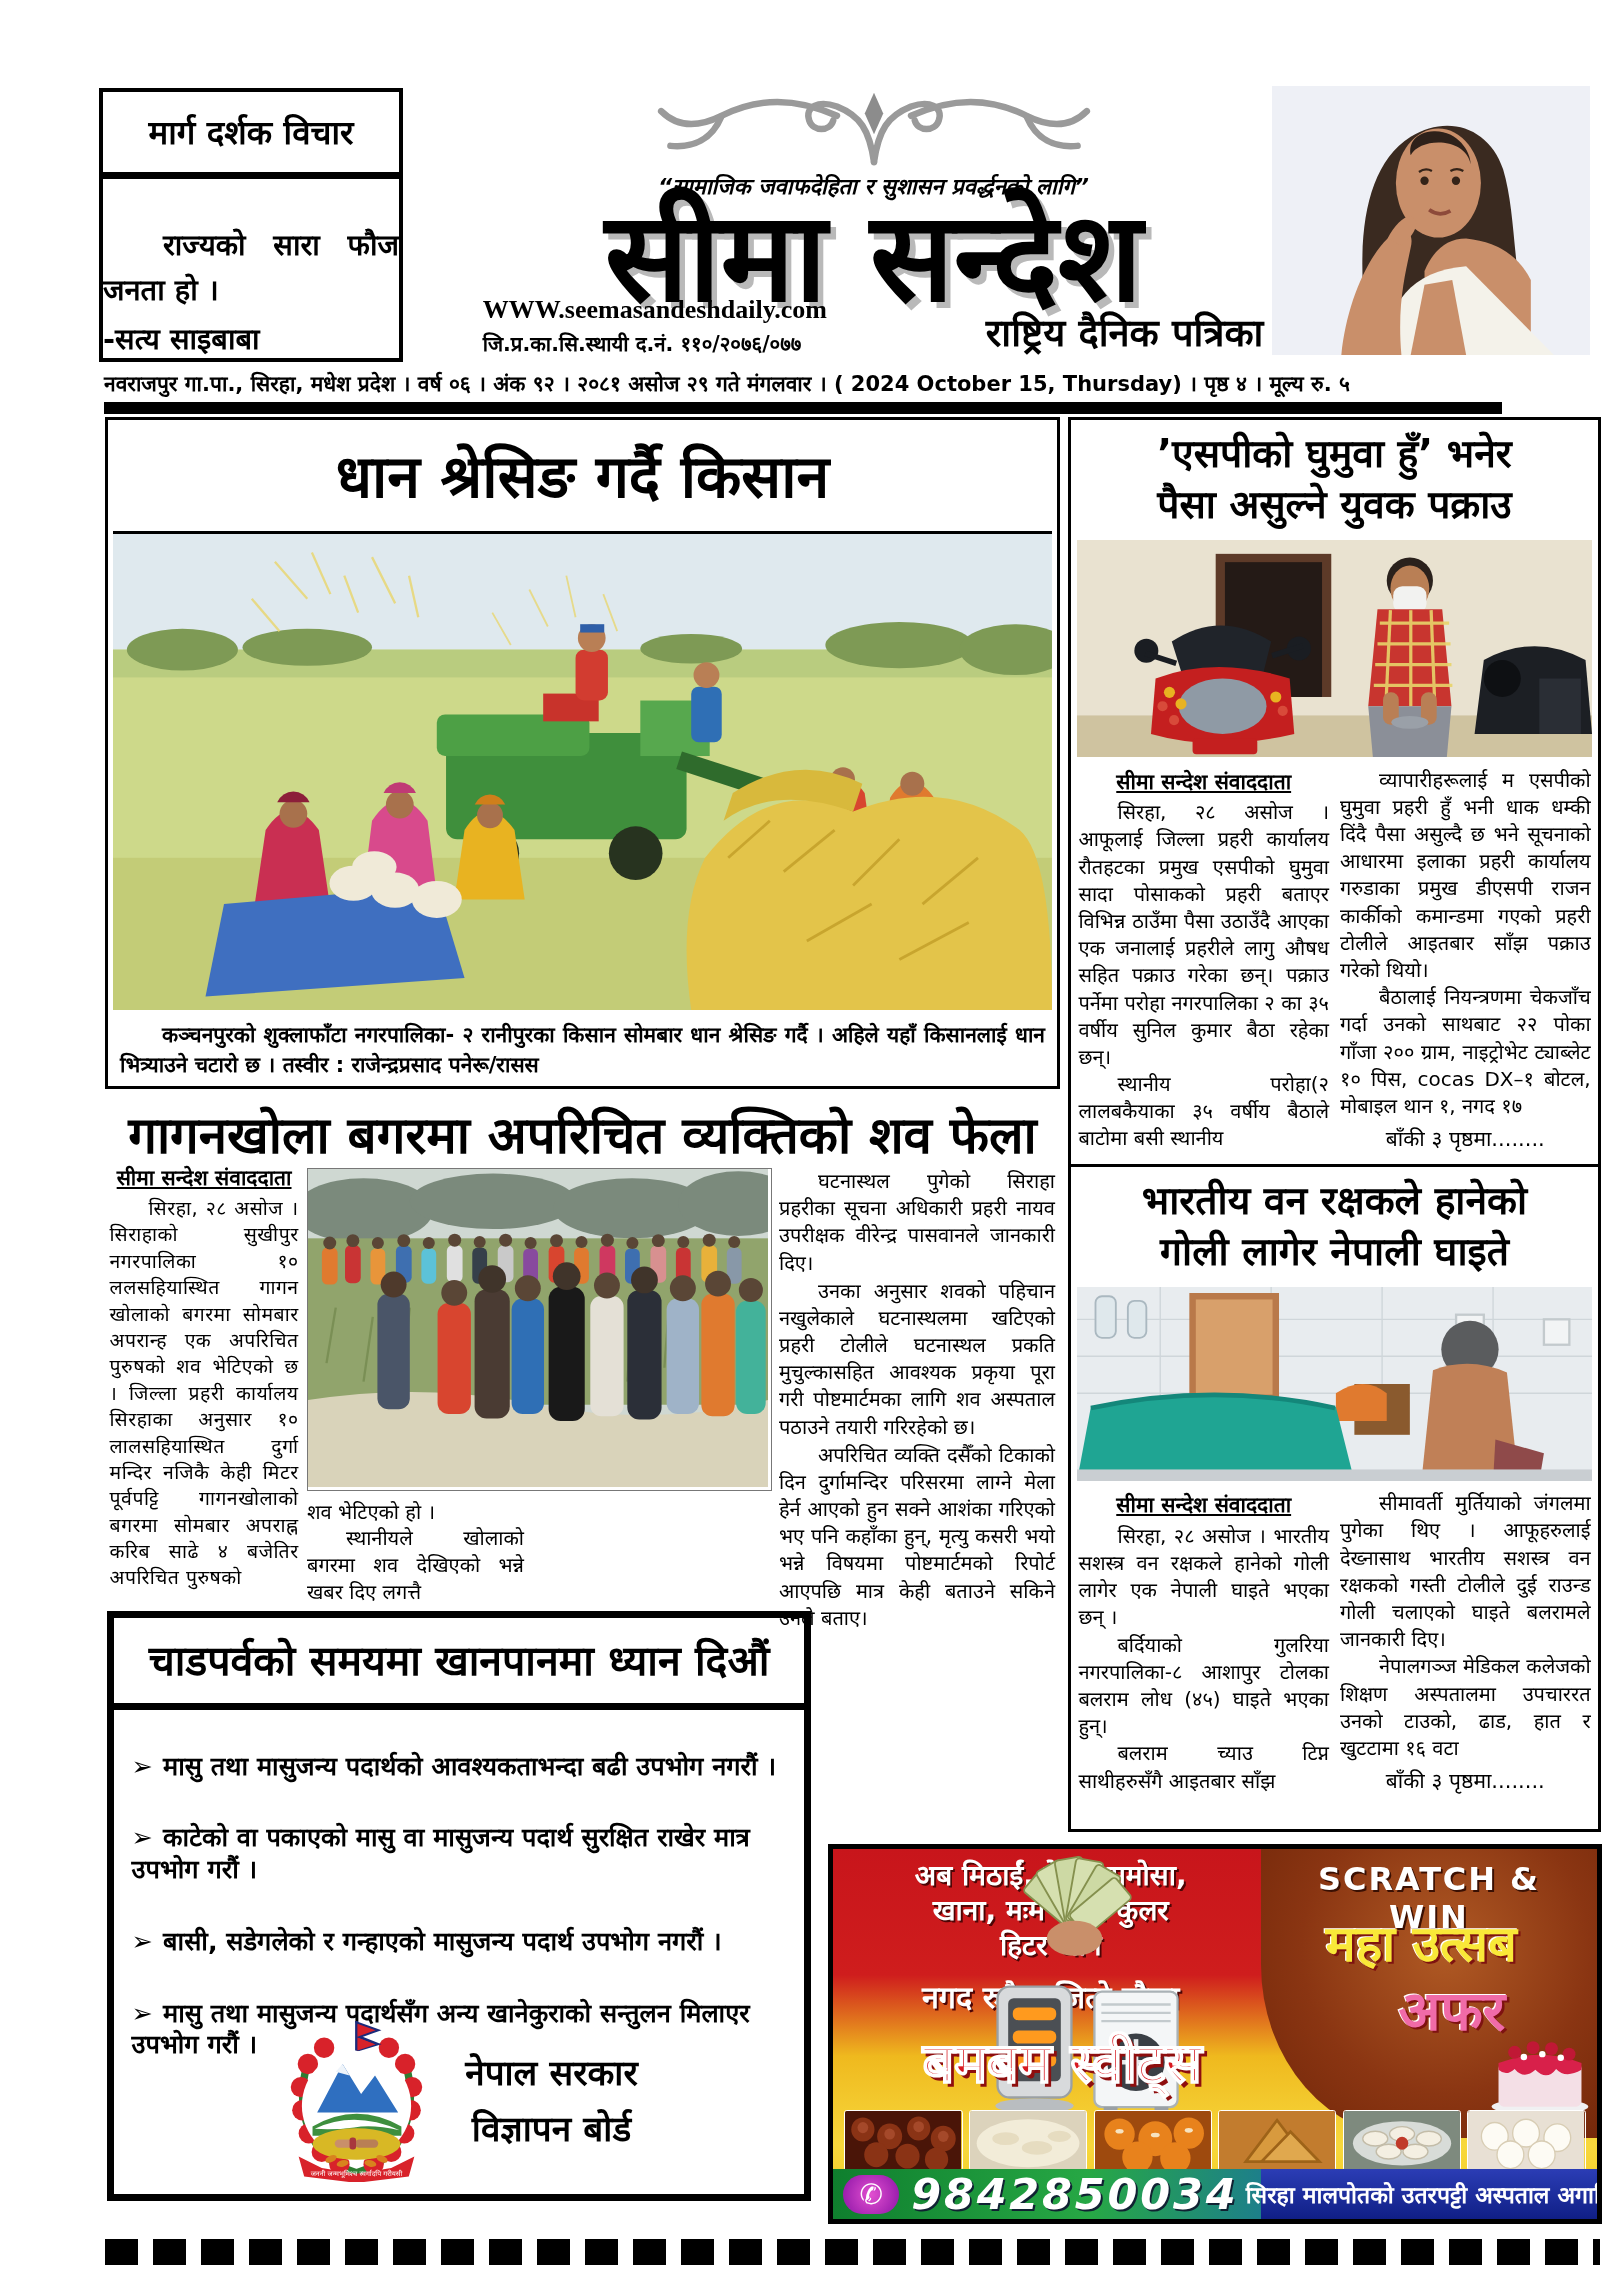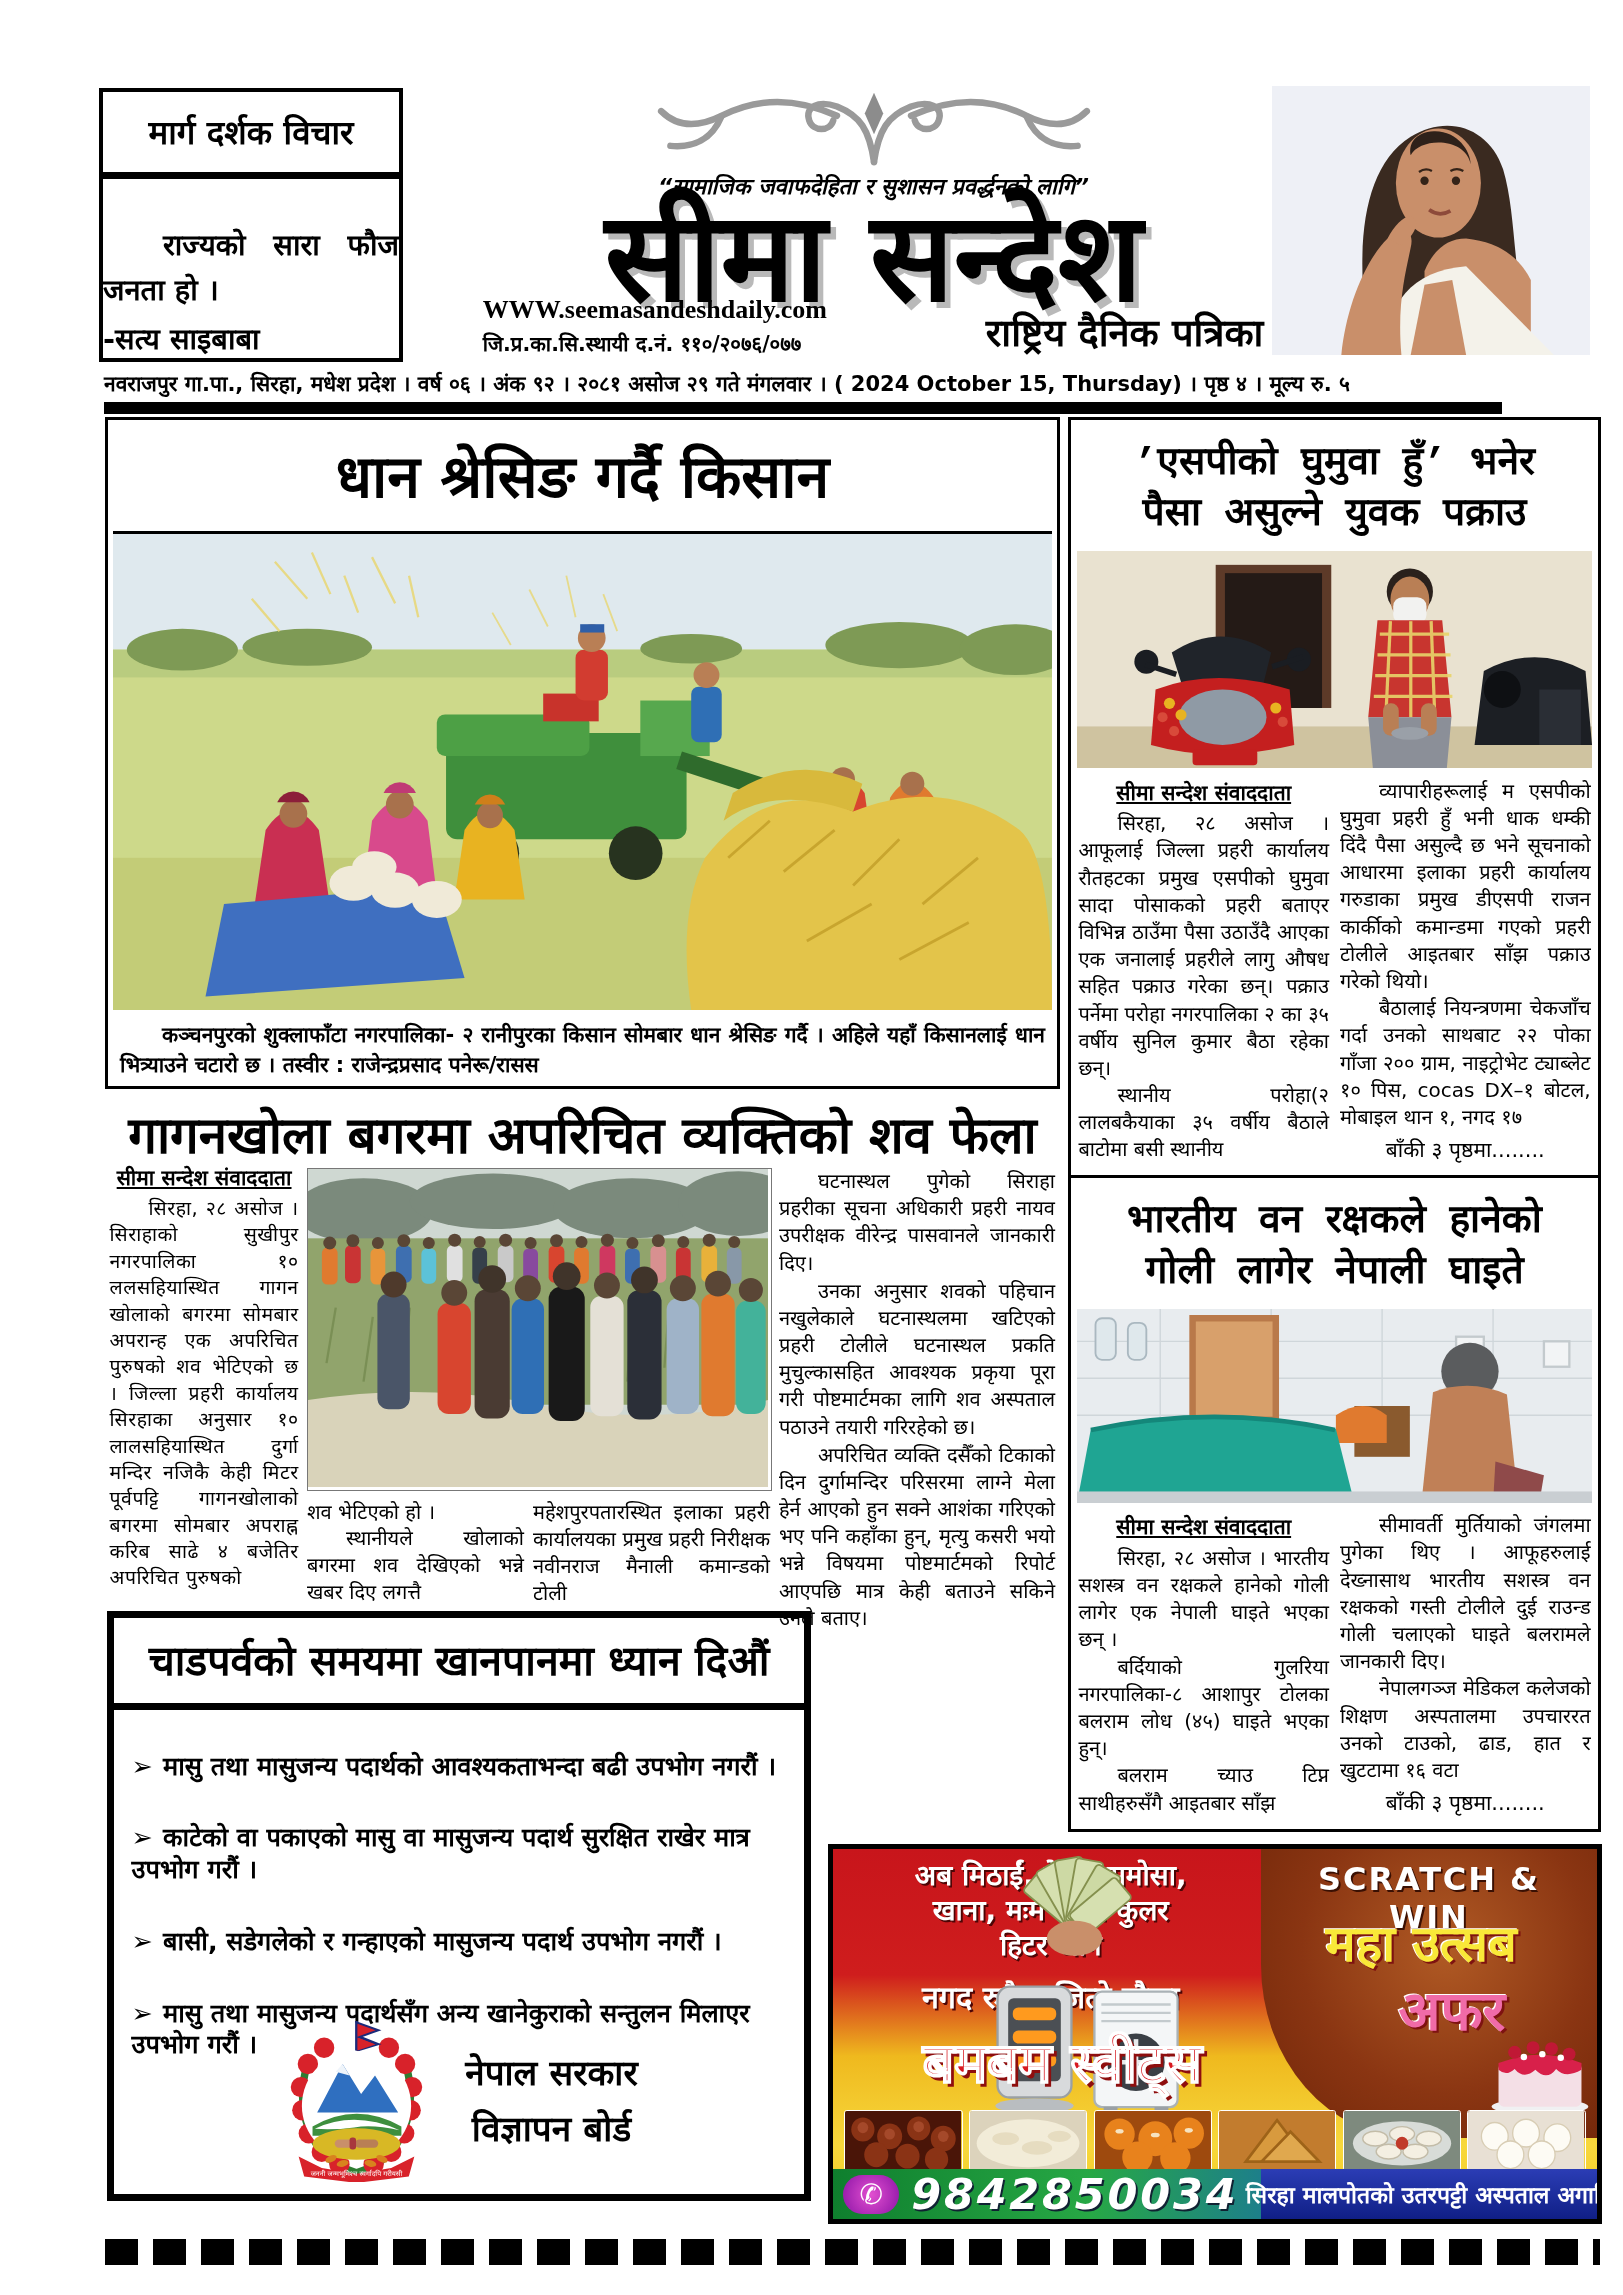--- a/index.html
+++ b/index.html
@@ -55,21 +55,21 @@
   #advice-box{left:107px;top:1611px;width:704px;height:590px;border:7px solid #000;}
   .ab-title{font-size:41px;font-weight:bold;text-align:center;padding:13px 0 15.7px;border-bottom:7.9px solid #000;white-space:nowrap;}
   .ab-items{padding:41px 15.7px 0 17.6px;}
   .ab-item{font-size:25.4px;font-weight:600;margin-bottom:40px;line-height:1.25;}
   .ab-arrow{margin-right:10.2px;}
   .ab-footer{position:absolute;bottom:12px;left:0;width:100%;display:flex;align-items:center;justify-content:center;gap:32px;}
   .ab-org{font-size:35px;font-weight:bold;line-height:1.6;text-align:center;}
 
   
   #right-box{left:1068px;top:417px;width:533px;height:1415px;border:3.2px solid #000;}
-  .r-headline{font-size:39px;font-weight:bold;text-align:center;line-height:1.32;padding-top:19px;white-space:nowrap;font-family:Liberation Mono, monospace;}
+  .r-headline{font-size:39px;font-weight:bold;text-align:center;line-height:1.32;padding-top:8px;white-space:nowrap;}
   .r-photo{margin:9.3px 5.6px 0;}
   .r-text{margin:7.4px 7.4px 0;display:flex;gap:11px;}
   .r-col{width:50%;font-size:20px;}
   .r-col .para{margin:0;}
   .r-byline{font-size:21px;margin-bottom:4.6px;}
   .r-cont{text-align:center;font-size:21px;padding-top:3.7px;}
   .r-divider{border-top:3.2px solid #000;margin-top:11px;}
 
   
   #ad-box{left:828px;top:1844px;width:774px;height:380px;border:5.1px solid #000;overflow:hidden;
@@ -330,21 +330,20 @@
           <circle cx="886" cy="248" r="28" fill="#5a4636"></circle>
         <rect x="925" y="285" width="64" height="245" rx="24" fill="#43b29a"></rect>
           <circle cx="957" cy="262" r="26" fill="#5a4636"></circle>
       </g>
     </svg>
   </div>
   <div class="ma-under-left jus">
     <div>शव भेटिएको हो ।</div>
     <div class="para">स्थानीयले खोलाको बगरमा शव देखिएको भन्ने खबर दिए लगत्तै</div>
   </div>
-  <div class="ma-under-right jus">महेशपुरपतारस्थित इलाका प्रहरी कार्यालयका प्रमुख प्रहरी निरीक्षक नवीनराज मैनाली कमान्डको टोली</div>
   <div class="ma-col3 jus">
     <div class="para">घटनास्थल पुगेको सिराहा प्रहरीका सूचना अधिकारी प्रहरी नायव उपरीक्षक वीरेन्द्र पासवानले जानकारी दिए।</div>
     <div class="para">उनका अनुसार शवको पहिचान नखुलेकाले घटनास्थलमा खटिएको प्रहरी टोलीले घटनास्थल प्रकति मुचुल्कासहित आवश्यक प्रकृया पूरा गरी पोष्टमार्टमका लागि शव अस्पताल पठाउने तयारी गरिरहेको छ।</div>
     <div class="para">अपरिचित व्यक्ति दसैँको टिकाको दिन दुर्गामन्दिर परिसरमा लाग्ने मेला हेर्न आएको हुन सक्ने आशंका गरिएको भए पनि कहाँका हुन्, मृत्यु कसरी भयो भन्ने विषयमा पोष्टमार्टमको रिपोर्ट आएपछि मात्र केही बताउने सकिने उनले बताए।</div>
   </div>
 </div>
 
 <div class="abs" id="advice-box">
   <div class="ab-title">चाडपर्वको समयमा खानपानमा ध्यान दिऔं</div>
   <div class="ab-items">

